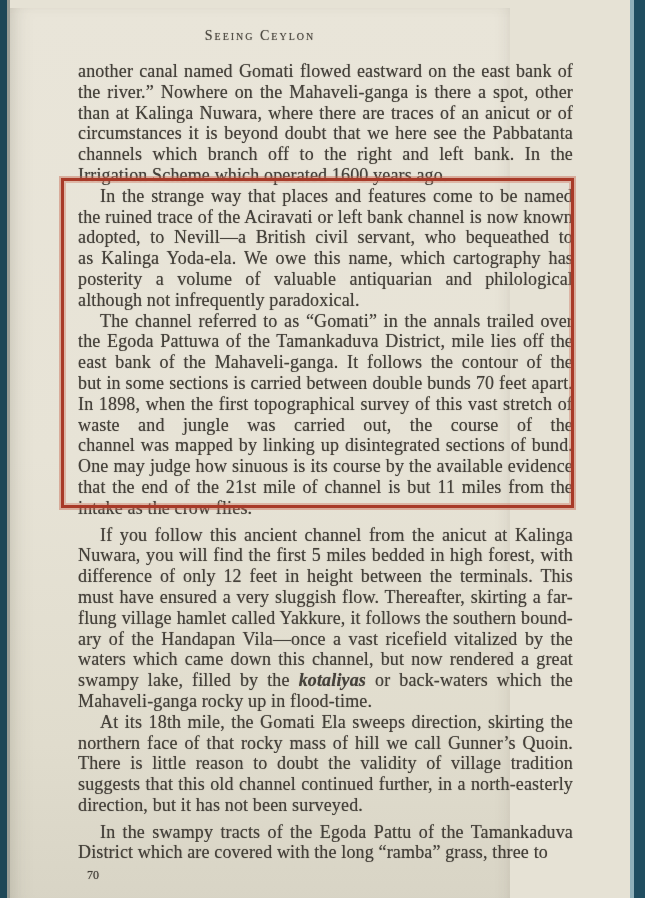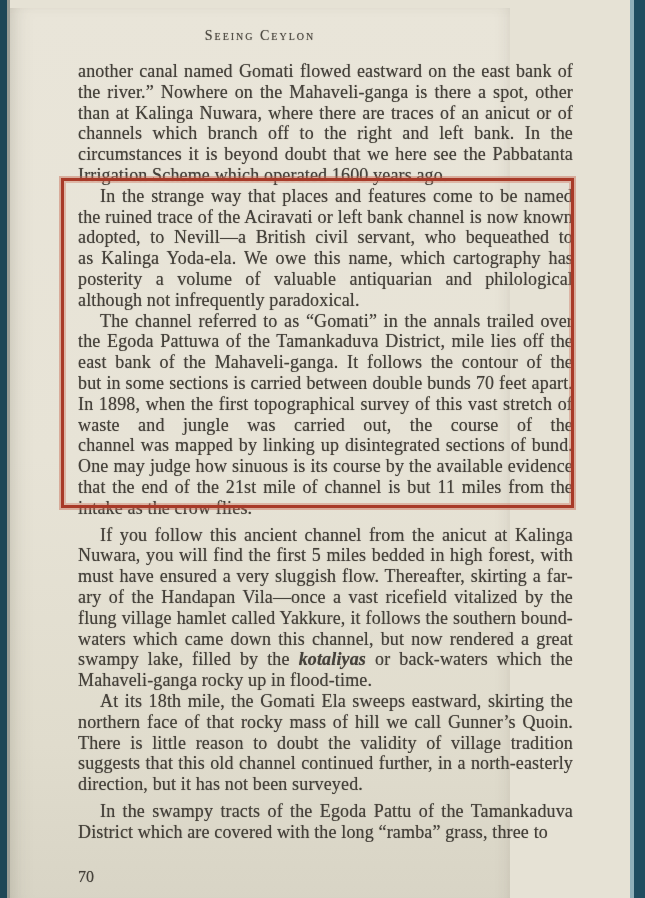--- a/index.html
+++ b/index.html
@@ -46,22 +46,22 @@
   .para.gap{margin-top:6px;}
   .line{
     text-align:justify;text-align-last:justify;
     height:20.8px;overflow:hidden;white-space:normal;
   }
   .line.last{text-align-last:left;}
   .line.indent{text-indent:22px;}
   .line i{font-style:italic;font-weight:bold;}
 
   .page-number{
-    position:absolute;left:68px;top:860px;
-    font-size:16px;color:#45413a;
+    position:absolute;left:77px;top:860px;
+    font-size:12px;color:#45413a;
     text-shadow:0 0 1px rgba(69,65,58,.65);
   }
 
   
   .highlight-box{
     position:absolute;left:61px;top:178px;width:513px;height:330px;
     box-sizing:border-box;
     border:3px solid #a83a28;
     box-shadow:0 0 0 2px rgba(198,104,82,.45), inset 0 0 0 2px rgba(205,115,92,.4);
     pointer-events:none;
@@ -76,22 +76,22 @@
   <div class="strip right"></div>
   <div class="band right"></div>
 
   <div class="paper">
     <div class="running-head">Seeing Ceylon</div>
     <div class="text-block">
         <div class="para">
           <div class="line">another canal named Gomati flowed eastward on the east bank of</div>
           <div class="line">the river.” Nowhere on the Mahaveli-ganga is there a spot, other</div>
           <div class="line">than at Kalinga Nuwara, where there are traces of an anicut or of</div>
+          <div class="line">circumstances it is beyond doubt that we here see the Pabbatanta</div>
           <div class="line">channels which branch off to the right and left bank. In the</div>
-          <div class="line">circumstances it is beyond doubt that we here see the Pabbatanta</div>
           <div class="line last">Irrigation Scheme which operated 1600 years ago.</div>
         </div>
         <div class="para">
           <div class="line indent">In the strange way that places and features come to be named</div>
           <div class="line">the ruined trace of the Aciravati or left bank channel is now known</div>
           <div class="line">adopted, to Nevill—a British civil servant, who bequeathed to</div>
           <div class="line">as Kalinga Yoda-ela. We owe this name, which cartography has</div>
           <div class="line">posterity a volume of valuable antiquarian and philological research,</div>
           <div class="line last">although not infrequently paradoxical.</div>
         </div>
@@ -103,29 +103,30 @@
           <div class="line">In 1898, when the first topographical survey of this vast stretch of</div>
           <div class="line">waste and jungle was carried out, the course of the</div>
           <div class="line">channel was mapped by linking up disintegrated sections of bund.</div>
           <div class="line">One may judge how sinuous is its course by the available evidence</div>
           <div class="line">that the end of the 21st mile of channel is but 11 miles from the</div>
           <div class="line last">intake as the crow flies.</div>
         </div>
         <div class="para gap">
           <div class="line indent">If you follow this ancient channel from the anicut at Kalinga</div>
           <div class="line">Nuwara, you will find the first 5 miles bedded in high forest, with a</div>
+          <div class="line">difference of only 12 feet in height between the terminals. This</div>
           <div class="line">must have ensured a very sluggish flow. Thereafter, skirting a far-</div>
+          <div class="line">flung village hamlet called Yakkure, it follows the southern bound-</div>
           <div class="line">ary of the Handapan Vila—once a vast ricefield vitalized by the</div>
-          <div class="line">flung village hamlet called Yakkure, it follows the southern bound-</div>
           <div class="line">waters which came down this channel, but now rendered a great</div>
           <div class="line">swampy lake, filled by the <i>kotaliyas</i> or back-waters which the</div>
           <div class="line last">Mahaveli-ganga rocky up  in flood-time.</div>
         </div>
         <div class="para">
-          <div class="line indent">At its 18th mile, the Gomati Ela sweeps eastward, skirting the</div>
+          <div class="line indent">At its 18th mile, the Gomati Ela sweeps direction, skirting the</div>
           <div class="line">northern face of that rocky mass of hill we call Gunner’s Quoin.</div>
           <div class="line">There is little reason to doubt the validity of village tradition which</div>
           <div class="line">suggests that this old channel continued further, in a north-easterly</div>
           <div class="line last">direction, but it has not been surveyed.</div>
         </div>
         <div class="para gap">
           <div class="line indent">In the swampy tracts of the Egoda Pattu of the Tamankaduva</div>
           <div class="line last">District which are covered with the long “ramba” grass, three to</div>
         </div>
       </div>

